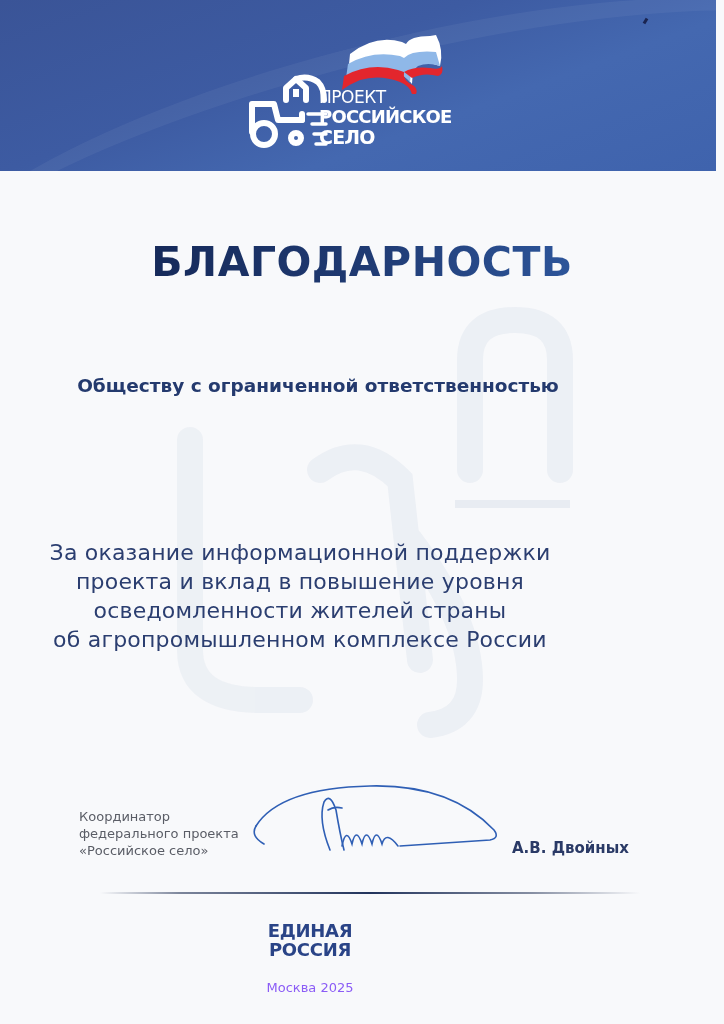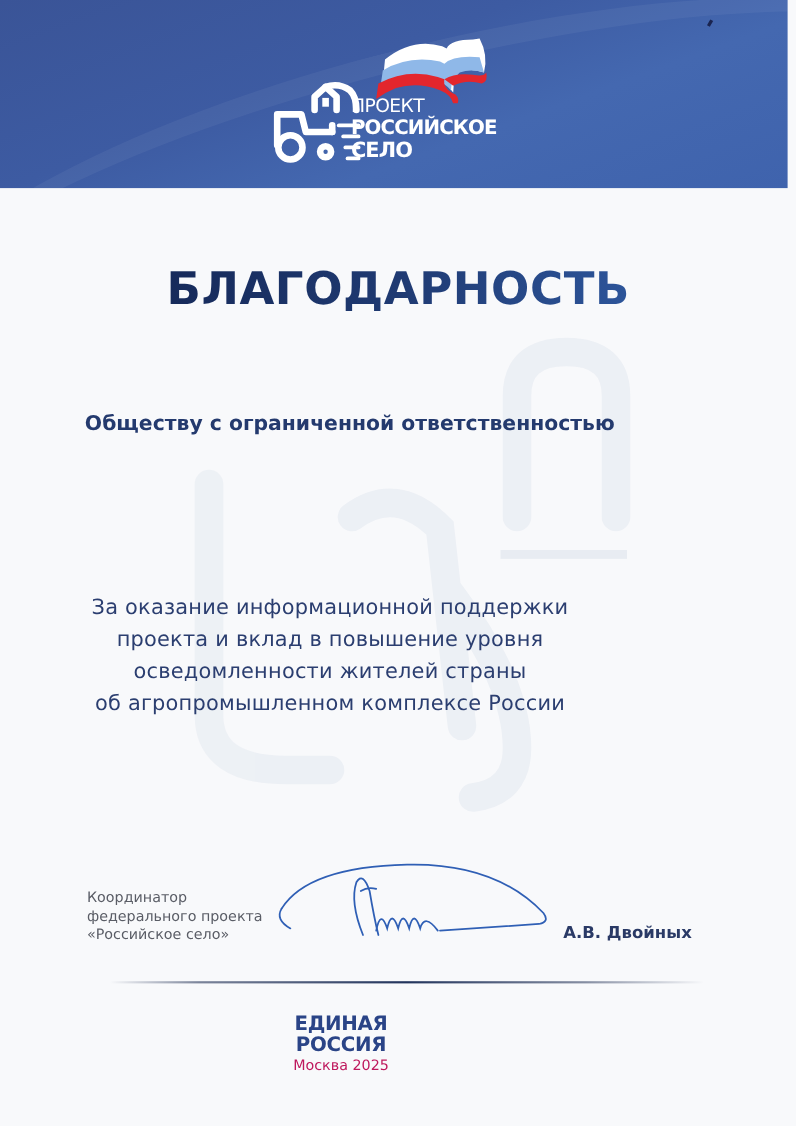--- a/index.html
+++ b/index.html
@@ -92,21 +92,21 @@
       font-family: "DejaVu Sans", sans-serif;
       font-size: 15px;
       line-height: 23px;
       color: #2d3f6e;
     }
     .reason {
       position: absolute;
       left: 0; width: 600px; top: 538px;
       text-align: center;
       font-family: "DejaVu Sans", sans-serif;
-      font-size: 19px;
+      font-size: 22px;
       line-height: 29px;
       color: #2b3e70;
       letter-spacing: 0.2px;
     }
     .coordinator {
       position: absolute;
       left: 79px; top: 808px;
       font-family: "DejaVu Sans", sans-serif;
       font-size: 13px;
       line-height: 17px;
@@ -138,23 +138,23 @@
       font-family: "DejaVu Sans", sans-serif;
     }
     .footer .party {
       font-weight: bold;
       font-size: 18px;
       line-height: 19px;
       color: #2a4487;
       letter-spacing: -0.3px;
     }
     .footer .city {
-      margin-top: 3px;
+      margin-top: 21px;
       font-size: 13px;
-      color: #be185d;
+      color: #8b5cf6;
     }
   </style>
 </head>
 <body>
 
 <div class="page">
 
   <svg class="watermark" viewBox="0 0 724 1024">
     <g fill="none" stroke="#e9edf3" stroke-width="26" stroke-linecap="round" opacity="0.75">
       <path d="M190 440 L190 650 Q190 700 260 700 L300 700"></path>

